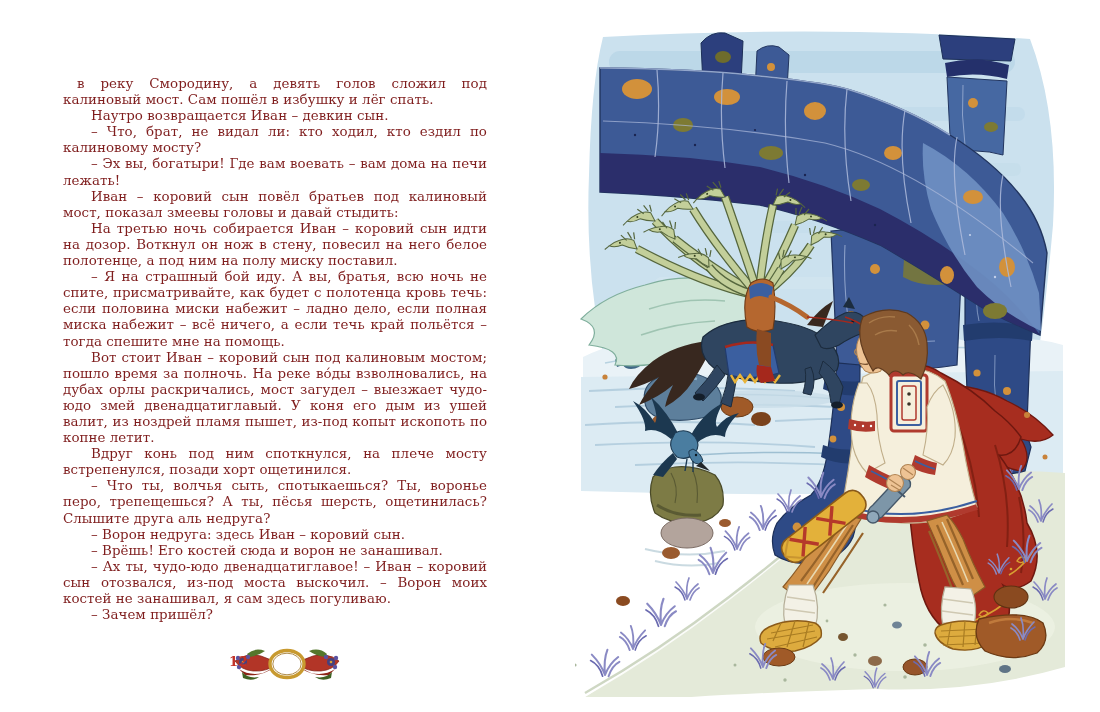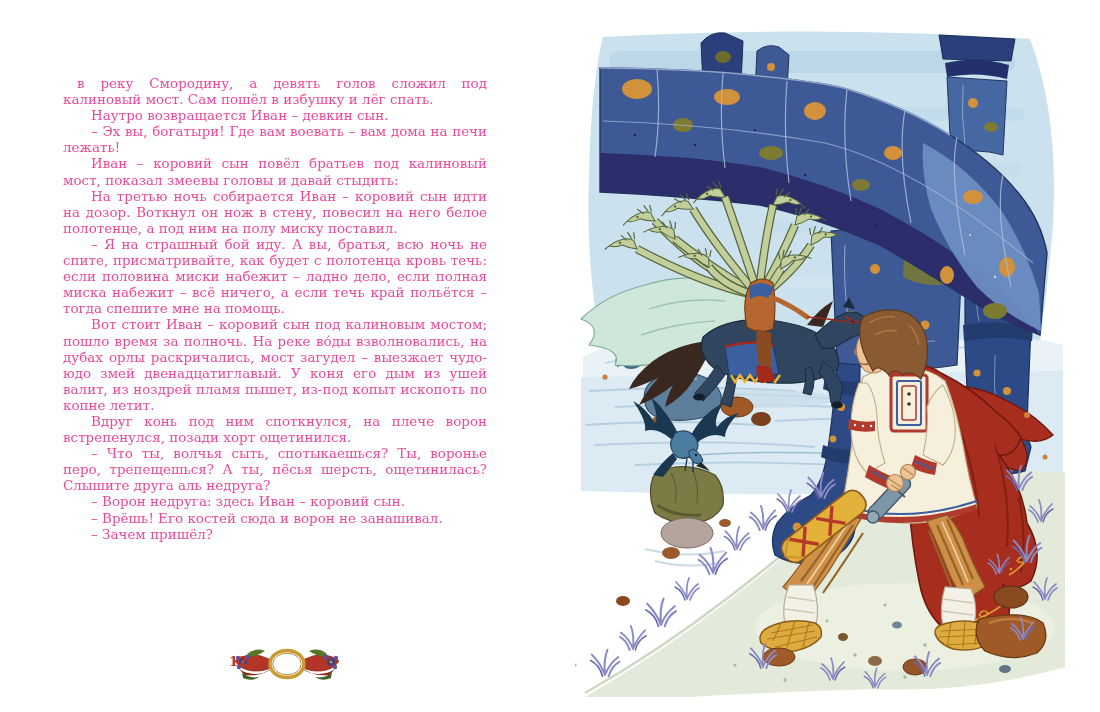--- a/index.html
+++ b/index.html
@@ -2,48 +2,50 @@
 <html lang="ru"><head>
 <meta charset="utf-8">
 <style>
   html,body{margin:0;padding:0;}
   body{
     width:1100px;height:712px;position:relative;background:#ffffff;
     font-family:"DejaVu Serif","Liberation Serif",serif;overflow:hidden;
   }
   .story-text{
     position:absolute;left:63px;top:76px;width:424px;
-    font-size:13.4px;line-height:16.1px;color:#ec4899;
+    font-size:13.4px;line-height:16.1px;color:#7f1d1d;
     text-align:justify;letter-spacing:0.05px;
   }
   .para{margin:0;text-indent:28px;}
   .para.first{text-indent:14px;}
   .ornament{position:absolute;left:229px;top:644px;width:116px;height:42px;}
   .ornament svg{position:absolute;left:0;top:0;}
   .ornament .num{
     position:absolute;left:0;right:0;top:10px;text-align:left;
     font-size:13px;font-weight:bold;color:#c23228;letter-spacing:0.5px;
   }
   .illustration{position:absolute;left:575px;top:25px;width:497px;height:672px;}
 </style>
 </head>
 <body>
 
 <div class="story-text">
     <p class="para first">в реку Смородину, а девять голов сложил под калиновый мост. Сам пошёл в избушку и лёг спать.</p>
     <p class="para">Наутро возвращается Иван – девкин сын.</p>
+    <p class="para">– Что, брат, не видал ли: кто ходил, кто ездил по калиновому мосту?</p>
     <p class="para">– Эх вы, богатыри! Где вам воевать – вам дома на печи лежать!</p>
     <p class="para">Иван – коровий сын повёл братьев под калиновый мост, показал змеевы головы и давай стыдить:</p>
     <p class="para">На третью ночь собирается Иван – коровий сын идти на дозор. Воткнул он нож в стену, повесил на него белое полотенце, а под ним на полу миску поставил.</p>
     <p class="para">– Я на страшный бой иду. А вы, братья, всю ночь не спите, присматривайте, как будет с полотенца кровь течь: если половина миски набежит – ладно дело, если полная миска набежит – всё ничего, а если течь край польётся – тогда спешите мне на помощь.</p>
     <p class="para">Вот стоит Иван – коровий сын под калиновым мостом; пошло время за полночь. На реке во́ды взволновались, на дубах орлы раскричались, мост загудел – выезжает чудо-юдо змей двенадцатиглавый. У коня его дым из ушей валит, из ноздрей пламя пышет, из-под копыт ископоть по копне летит.</p>
-    <p class="para">Вдруг конь под ним споткнулся, на плече ворон встрепенулся, позади хорт ощетинился.</p>
+    <p class="para">Вдруг конь под ним споткнулся, на плече мосту встрепенулся, позади хорт ощетинился.</p>
     <p class="para">– Что ты, волчья сыть, спотыкаешься? Ты, воронье перо, трепещешься? А ты, пёсья шерсть, ощетинилась? Слышите друга аль недруга?</p>
     <p class="para">– Ворон недруга: здесь Иван – коровий сын.</p>
     <p class="para">– Врёшь! Его костей сюда и ворон не занашивал.</p>
+    <p class="para">– Ах ты, чудо-юдо двенадцатиглавое! – Иван – коровий сын отозвался, из-под моста выскочил. – Ворон моих костей не занашивал, я сам здесь погуливаю.</p>
     <p class="para">– Зачем пришёл?</p>
   </div>
 
 <div class="ornament">
   <svg width="116" height="42" viewBox="0 0 116 42">
     <g>
       <path d="M6,17 Q18,8 32,12 Q42,15 48,20 Q38,28 24,27 Q12,26 6,17 Z" fill="#b23527" stroke="#7c1e12" stroke-width="0.7"></path>
       <path d="M10,25 Q20,32 34,29 L46,23 Q32,33 16,31 Z" fill="#8e2518"></path>
       <path d="M18,10 Q26,3 36,7 Q29,12 20,13 Z" fill="#55772c"></path>
       <path d="M13,28 Q19,35 30,33 Q23,38 14,34 Z" fill="#3f6022"></path>

